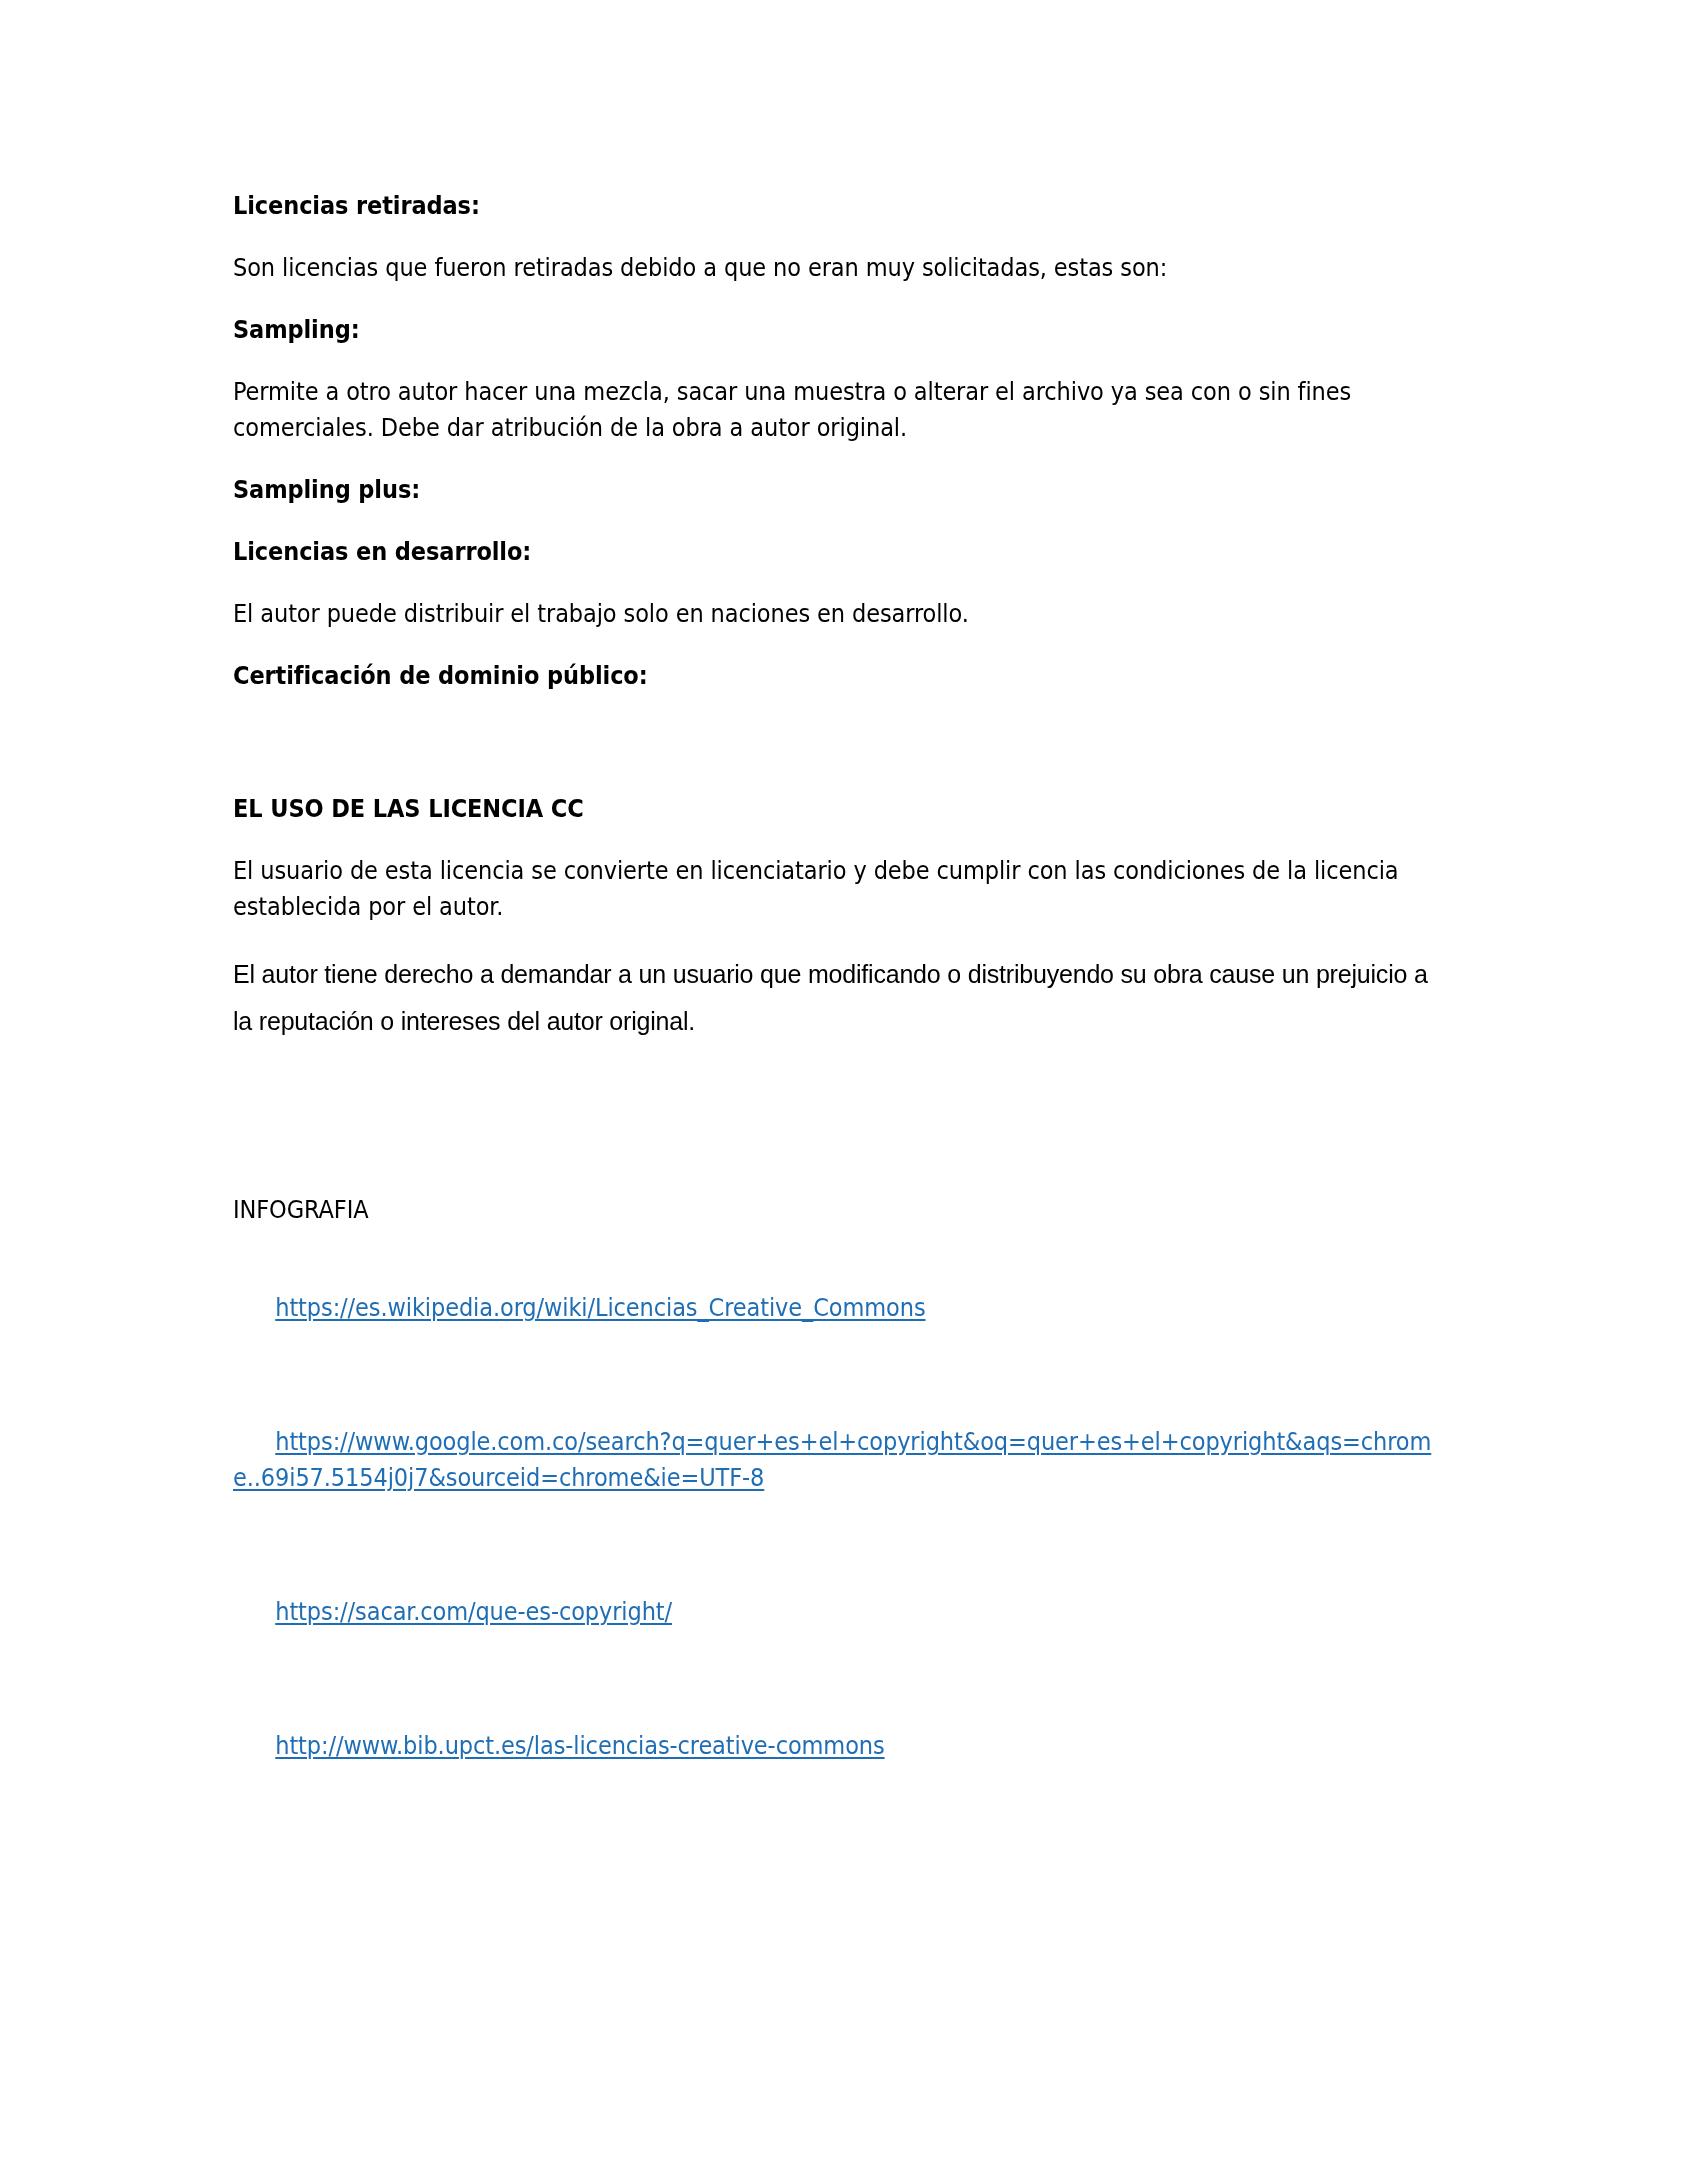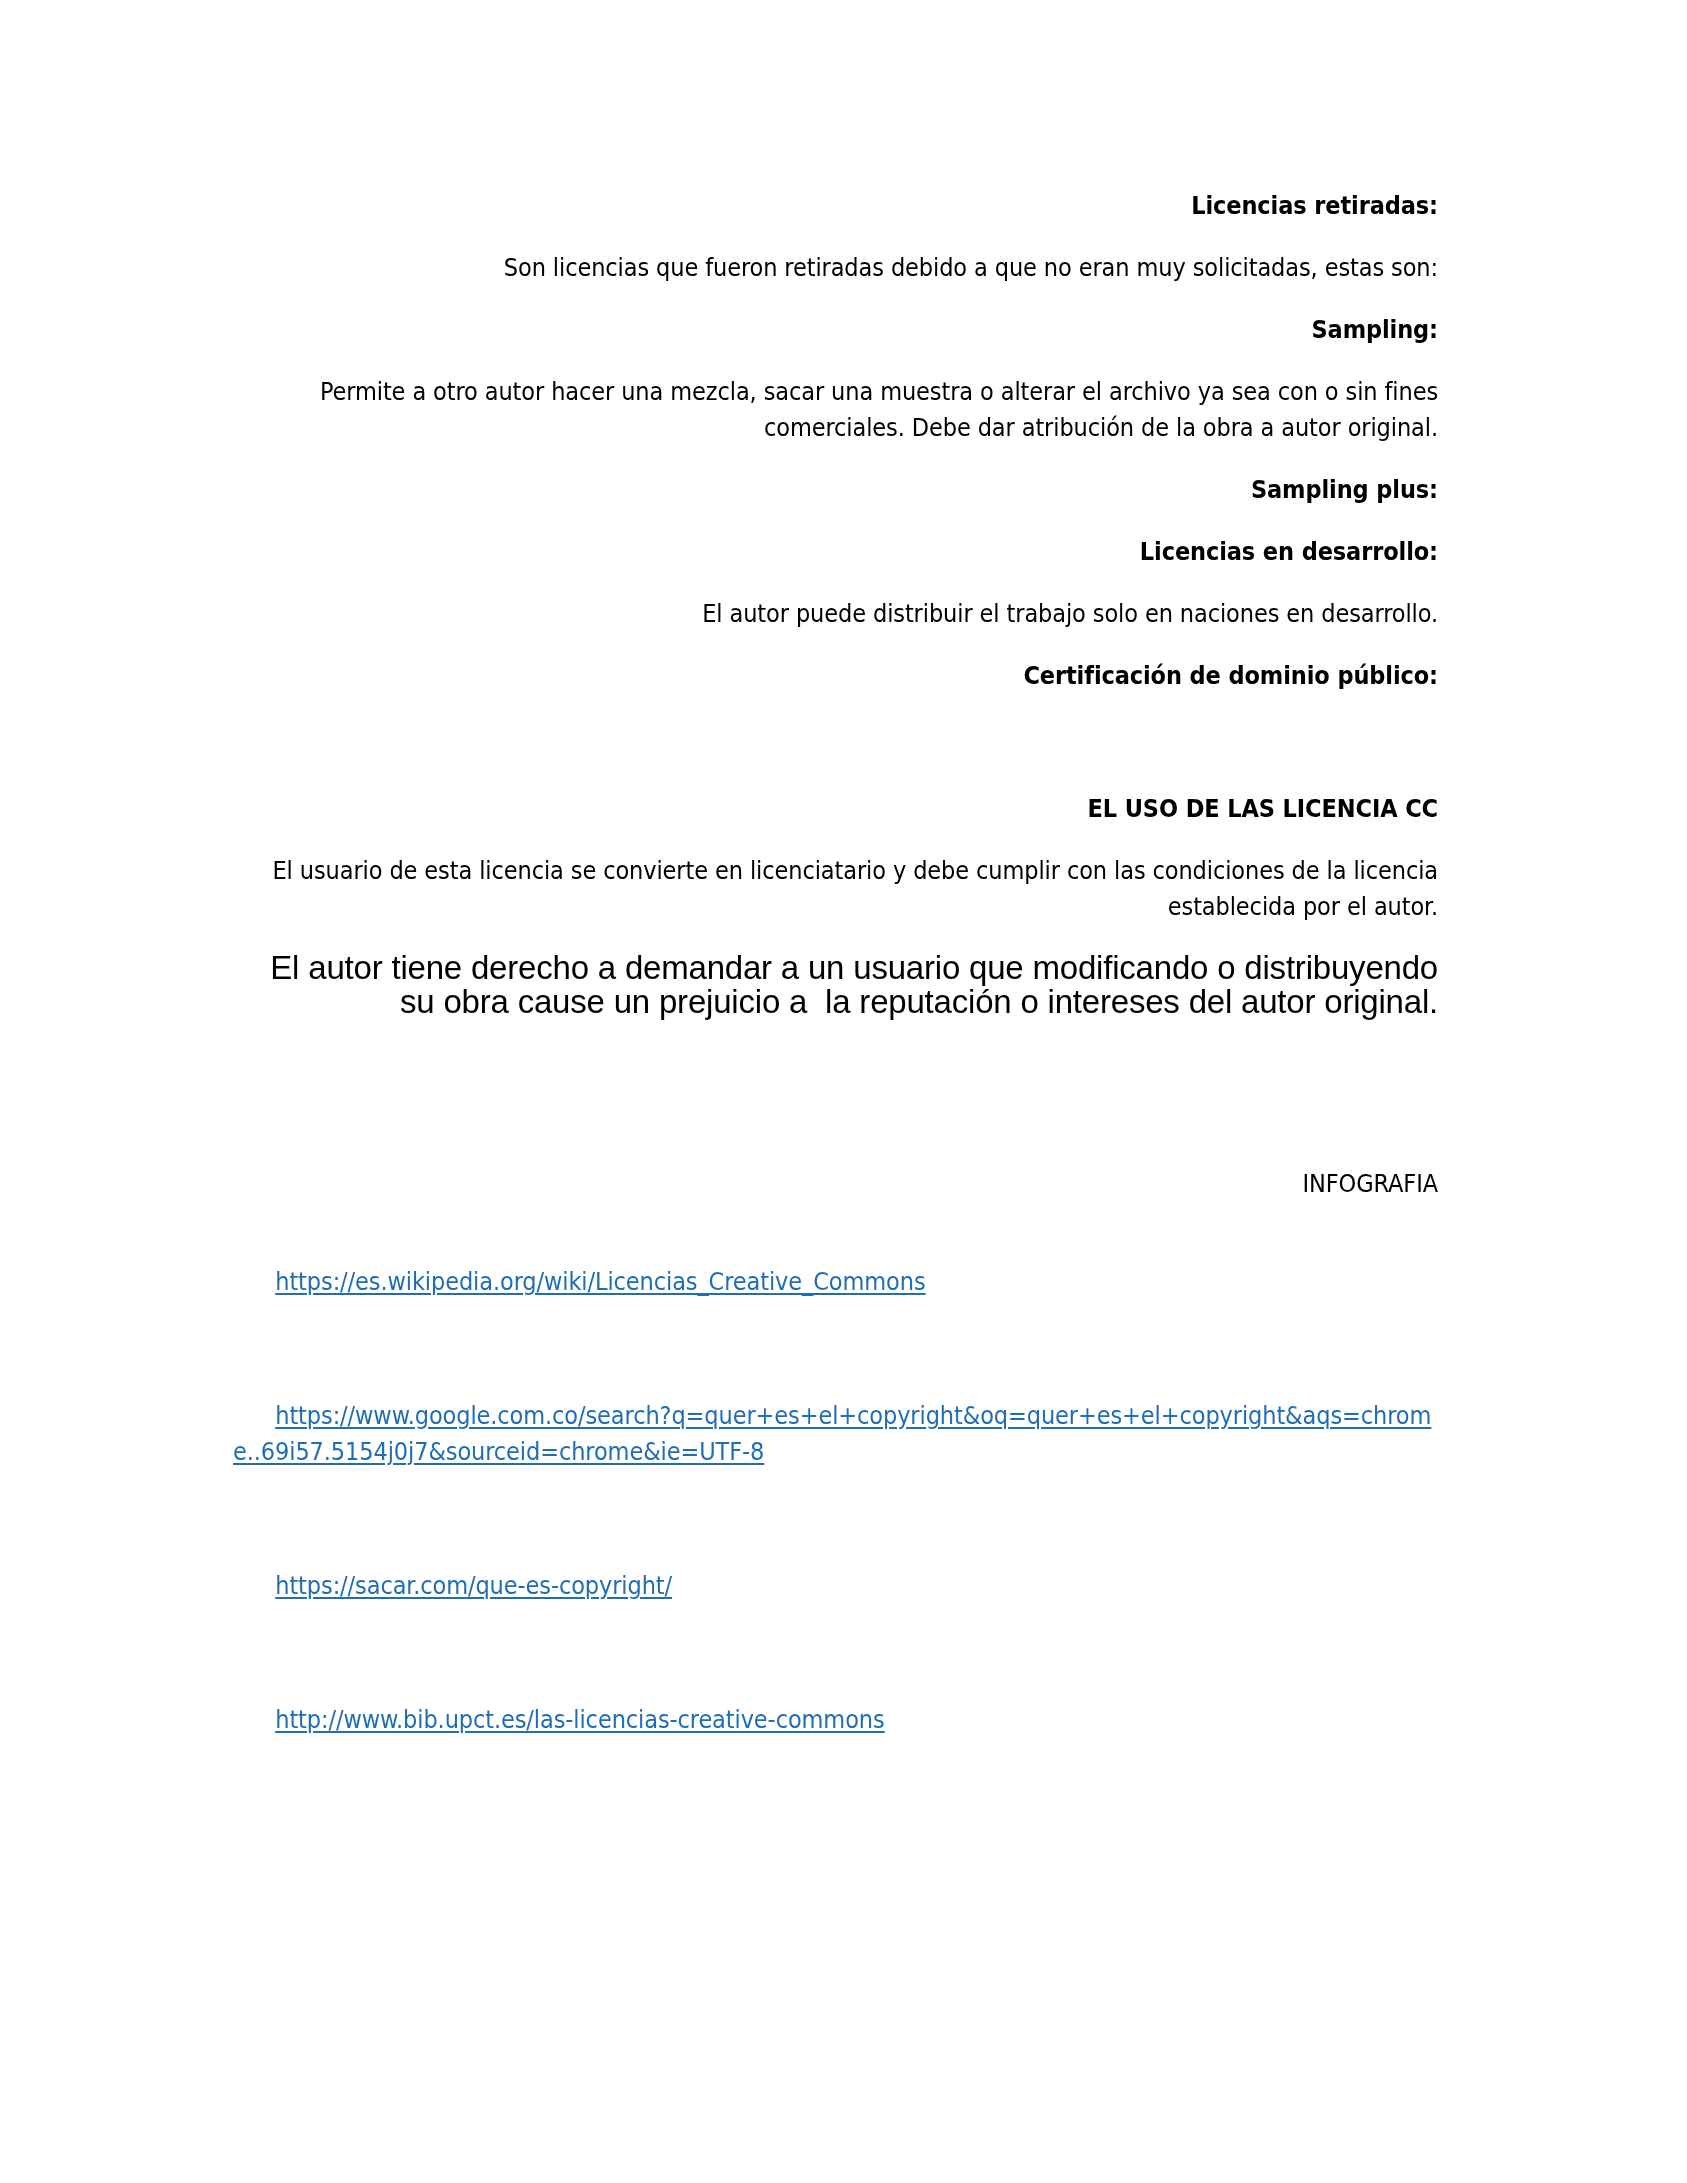--- a/index.html
+++ b/index.html
@@ -27,39 +27,39 @@
 
   
   .p {
     font-family: "DejaVu Sans Condensed", "Liberation Sans Narrow", "Liberation Sans", sans-serif;
     font-size: 25px;
     line-height: 36px;
     color: #000000;
     margin: 0 16px 26px 0;
     letter-spacing: -0.1px;
     font-stretch: condensed;
-    text-align: right;
+    text-align: left;
     white-space: pre-wrap;
   }
 
   .p.bold {
     font-weight: bold;
   }
 
   
   .p.heading {
     font-weight: bold;
     margin-bottom: 26px;
   }
 
   
   .p.altface {
     font-family: "Liberation Sans", "DejaVu Sans", sans-serif;
-    font-size: 33px;
-    line-height: 34px;
+    font-size: 25px;
+    line-height: 47px;
     letter-spacing: -0.2px;
     font-stretch: normal;
     margin-bottom: 25px;
   }
 
   
   .p.plainlabel {
     font-weight: normal;
   }
 

